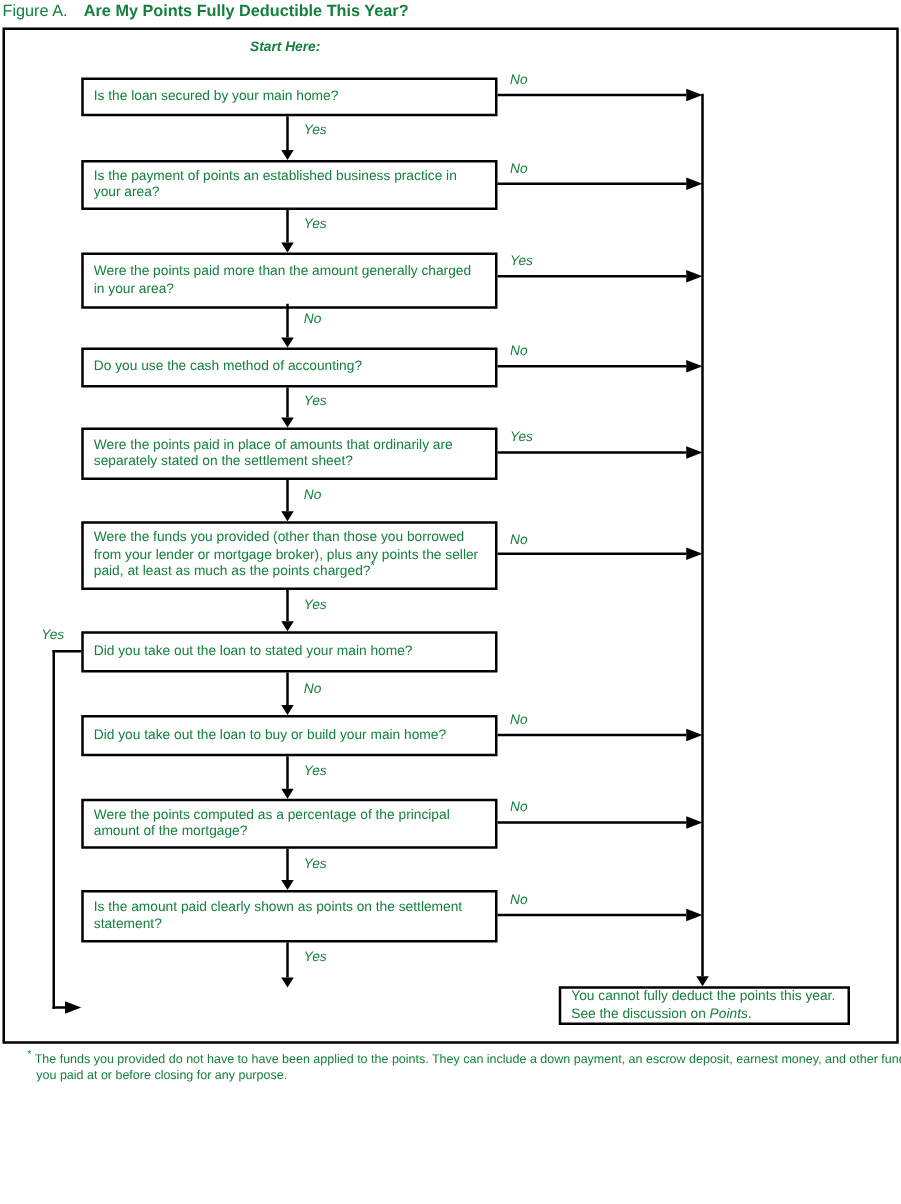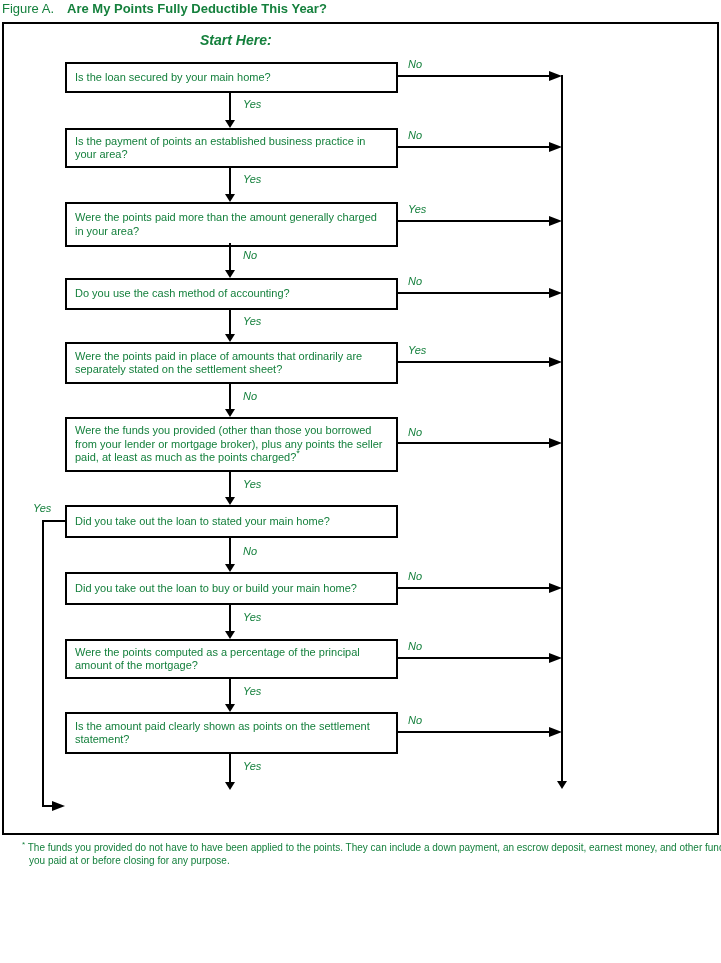--- a/index.html
+++ b/index.html
@@ -24,21 +24,21 @@
     position: absolute;
     left: 2px; top: 22px;
     width: 717px; height: 813px;
     border: 2px solid #000;
     box-sizing: border-box;
     background: #fff;
   }
   .start {
     position: absolute;
     left: 200px; top: 32px;
-    font-size: 14px;
+    font-size: 11px;
     font-weight: bold;
     font-style: italic;
   }
   .box {
     position: absolute;
     left: 65px; width: 333px;
     border: 2px solid #000;
     box-sizing: border-box;
     background: #fff;
     display: flex;
@@ -120,20 +120,23 @@
   <div class="box" style="top:572px;height:33px">
       <span class="bt">Did you take out the loan to buy or build your main home?</span>
     </div>
   <div class="box" style="top:639px;height:40px">
       <span class="bt">Were the points computed as a percentage of the principal amount of the mortgage?</span>
     </div>
   <div class="box" style="top:712px;height:42px">
       <span class="bt">Is the amount paid clearly shown as points on the settlement statement?</span>
     </div>
 
+  <div class="box resno" style="top:789px;height:31px">
+    <span class="bt"><span>You cannot fully deduct the points this year. See the discussion on </span><i>Points</i><span>.</span></span>
+  </div>
 
   <div class="vl" style="left:229px;top:93px;height:27px"></div>
     <div class="ad" style="left:225px;top:120px"></div>
     <div class="lbl" style="left:243px;top:98px">Yes</div>
   <div class="vl" style="left:229px;top:168px;height:26px"></div>
     <div class="ad" style="left:225px;top:194px"></div>
     <div class="lbl" style="left:243px;top:173px">Yes</div>
   <div class="vl" style="left:229px;top:243px;height:27px"></div>
     <div class="ad" style="left:225px;top:270px"></div>
     <div class="lbl" style="left:243px;top:249px">No</div>

